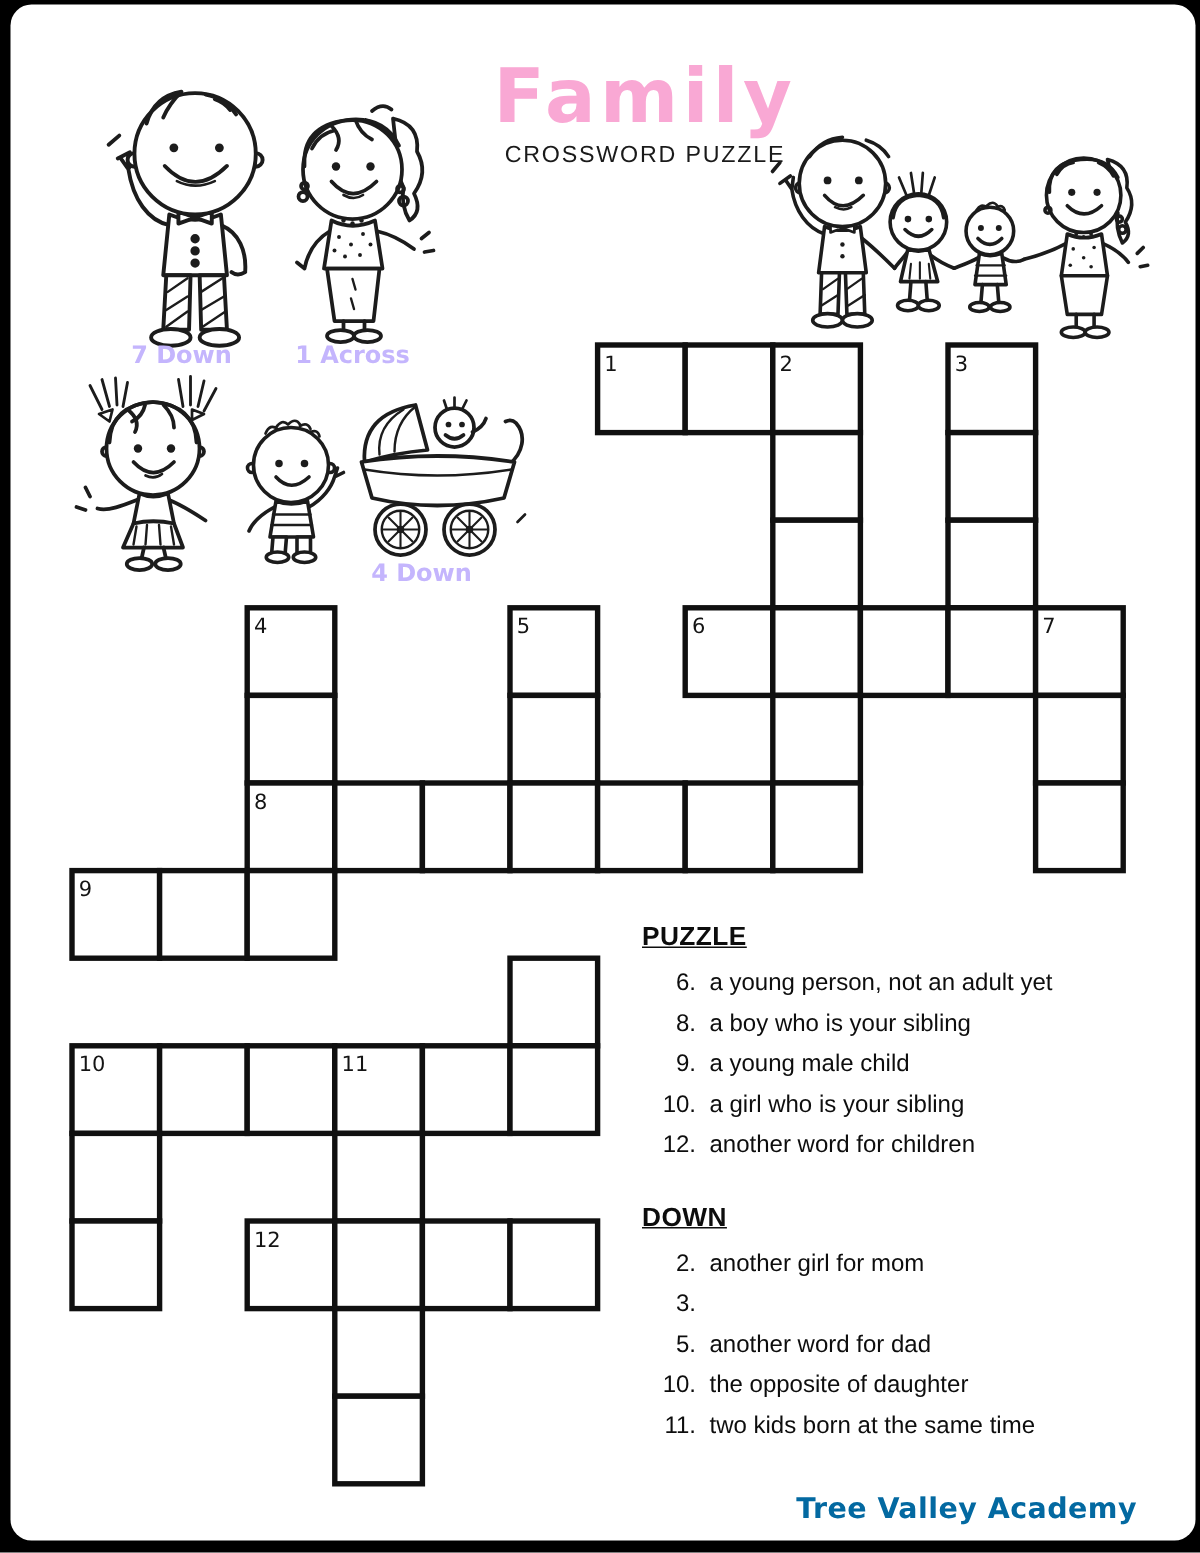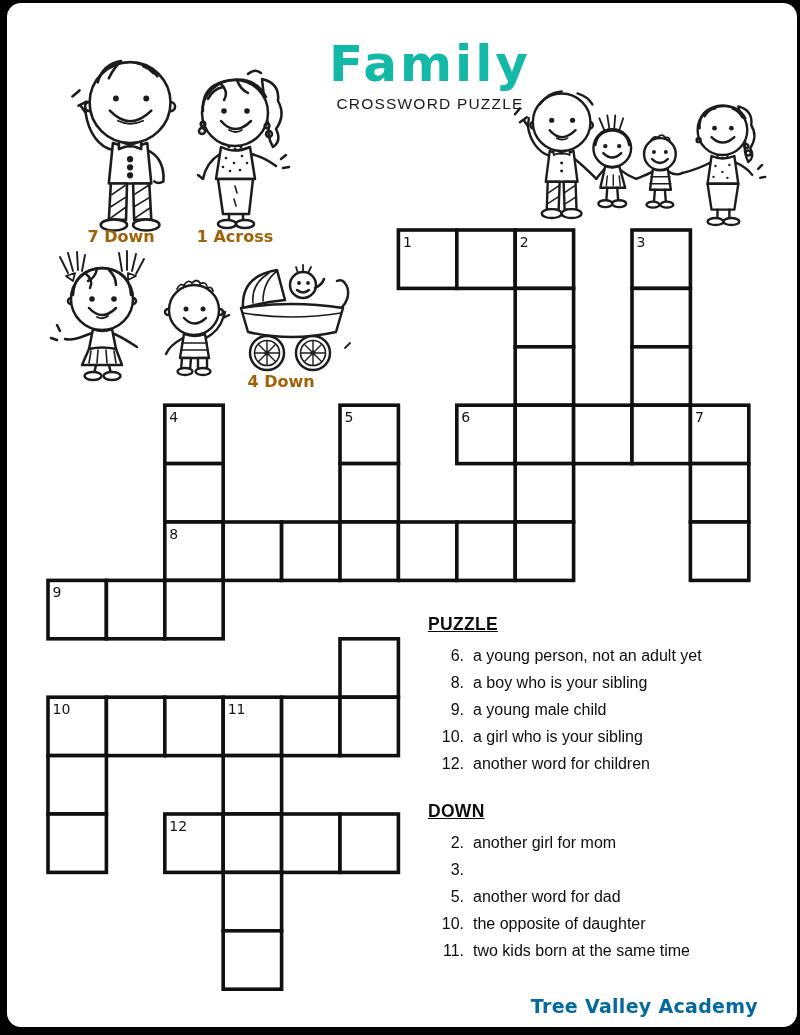--- a/index.html
+++ b/index.html
@@ -5,26 +5,26 @@
   * { margin:0; padding:0; box-sizing:border-box; }
   html,body { width:800px; height:1035px; }
   body { position:relative; background:#000; overflow:hidden;
          font-family:"Liberation Sans", sans-serif; color:#111; }
   .page { position:absolute; left:7px; top:3px; width:790px; height:1024px;
           background:#fff; border-radius:14px; z-index:0; }
   .abs { position:absolute; z-index:2; }
 
   .title-wrap { left:290px; top:38px; width:280px; text-align:center; }
   .title { font-family:"DejaVu Sans", sans-serif; font-weight:800; font-size:50px;
-           letter-spacing:3px; color:#14b8a6; line-height:1.05; }
+           letter-spacing:3px; color:#f9a8d4; line-height:1.05; }
   .subtitle { font-family:"Liberation Sans", sans-serif; font-size:15.5px;
               letter-spacing:1.2px; color:#1a1a1a; margin-top:4px; font-weight:500; }
 
   .fig-label { font-family:"DejaVu Sans", sans-serif; font-weight:bold; font-size:16px;
-               color:#a16207; text-align:center; }
+               color:#c4b5fd; text-align:center; }
 
   svg.doodle { overflow:visible; }
   svg.doodle * { vector-effect:non-scaling-stroke; }
 
   #grid-svg { position:absolute; left:0; top:0; z-index:1; }
   #grid-svg text { font-family:"DejaVu Sans", sans-serif; }
 
   .clues { width:360px; }
   .clue-head { font-size:17.5px; font-weight:bold; text-decoration:underline;
                letter-spacing:0.3px; margin-bottom:7px; color:#0d0d0d; }

